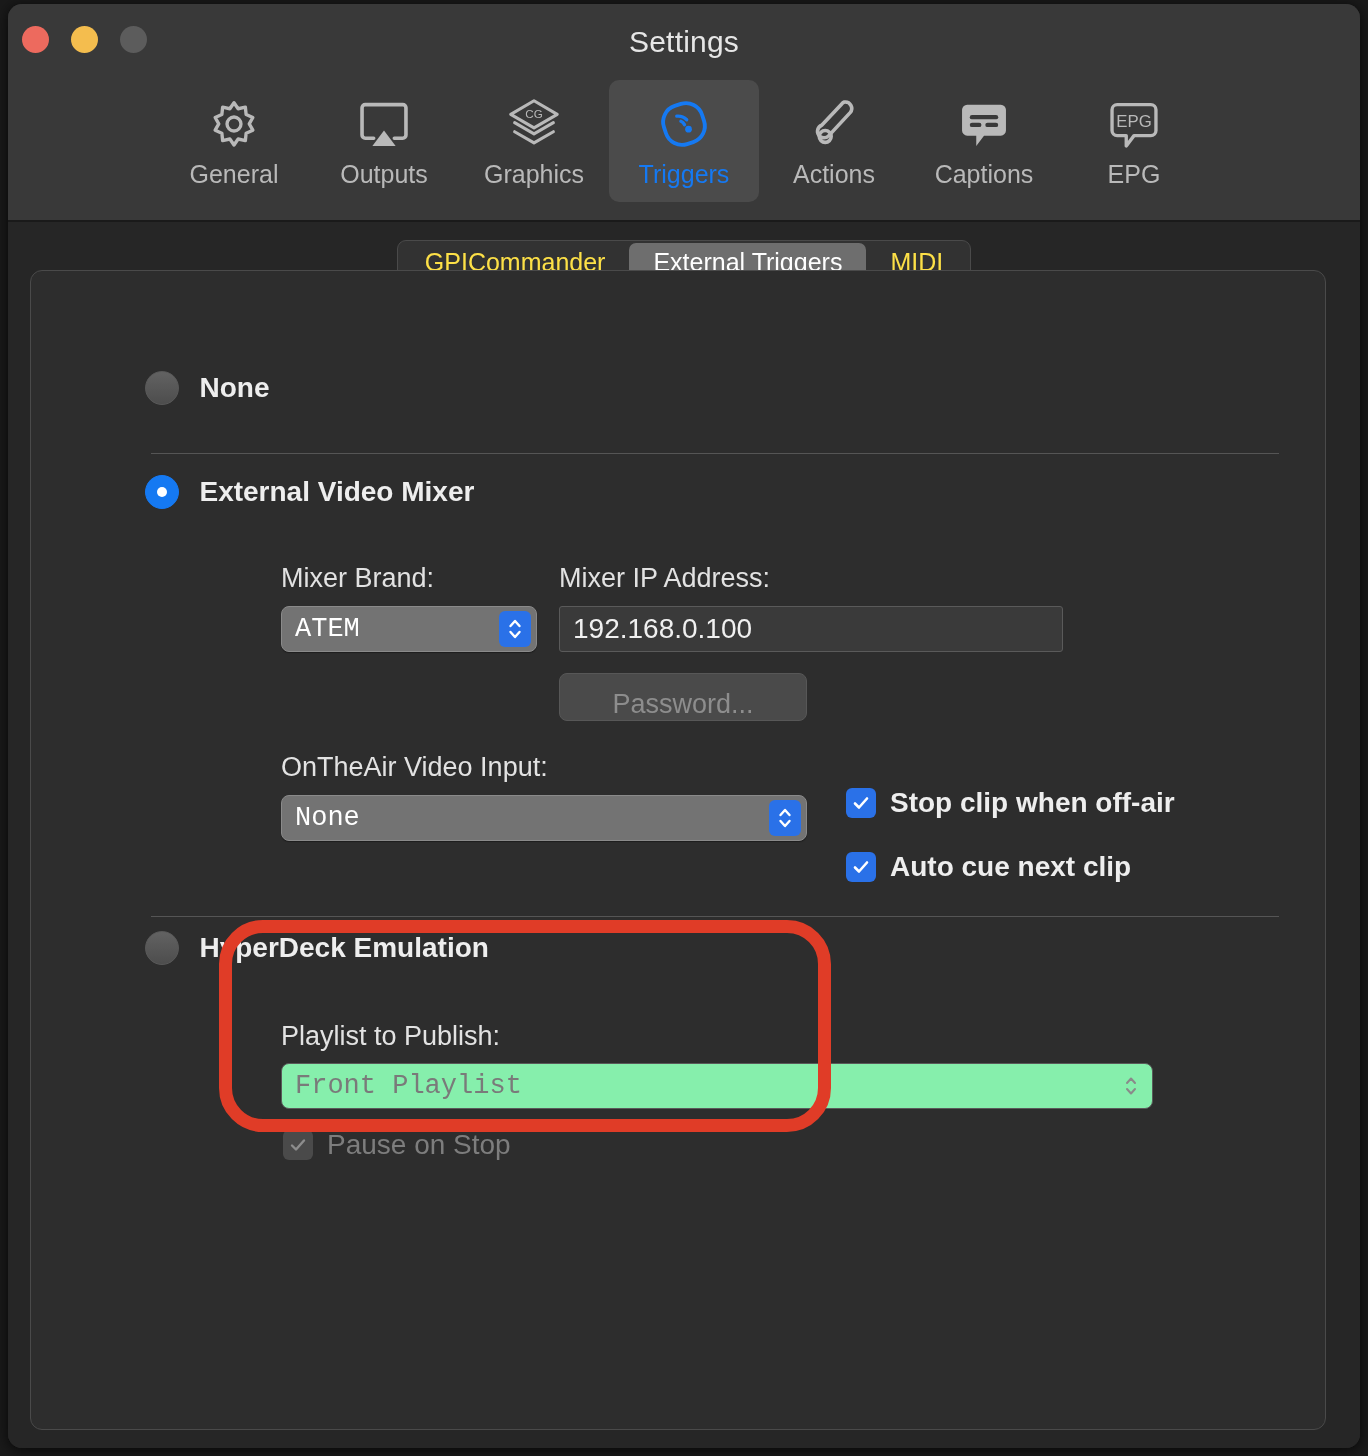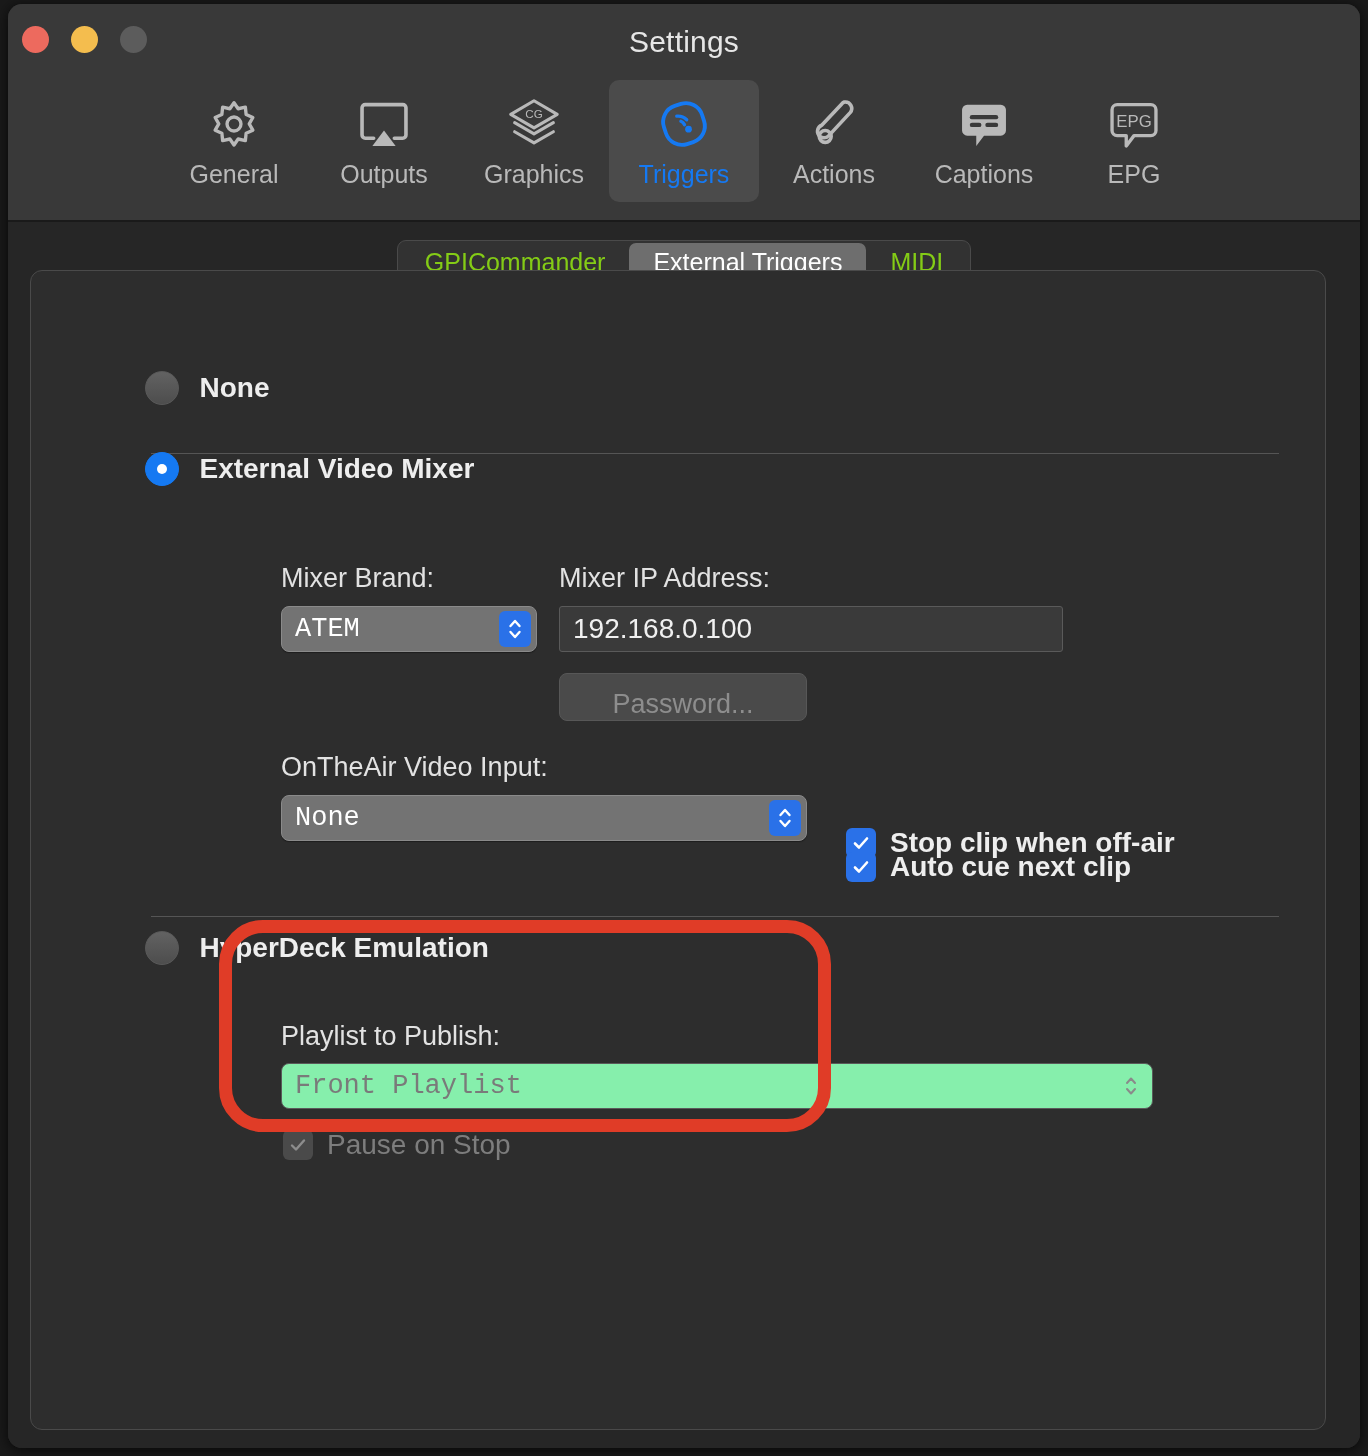--- a/index.html
+++ b/index.html
@@ -116,21 +116,21 @@
     align-items: center;
     background: #323232;
     border: 1px solid #4a4a4a;
     border-radius: 9px;
     padding: 3px;
     height: 44px;
     box-sizing: border-box;
   }
   .tab {
     font-size: 25px;
-    color: #84cc16;
+    color: #fde047;
     padding: 0 24px;
     height: 38px;
     line-height: 38px;
     border-radius: 7px;
     cursor: default;
     white-space: nowrap;
   }
   .tab.active {
     background: #6e6e6e;
     color: #ffffff;
@@ -414,21 +414,21 @@
 
     <div class="card">
 
       <div class="row" style="left:114px; top:100px;">
         <span class="radio"></span>
         <span class="radio-label">None</span>
       </div>
 
       <div class="sep" style="left:120px; top:182px; width:1128px;"></div>
 
-      <div class="row" style="left:114px; top:181px;">
+      <div class="row" style="left:114px; top:204px;">
         <span class="radio on"></span>
         <span class="radio-label">External Video Mixer</span>
       </div>
 
       <div class="field-label" style="left:250px; top:292px;">Mixer Brand:</div>
       <div class="popup" style="left:250px; top:335px; width:256px;">
         <span class="val">ATEM</span>
         <span class="stepper">
           <svg width="16" height="26" viewBox="0 0 16 26" fill="none" stroke="#ffffff" stroke-width="2.4" stroke-linecap="round" stroke-linejoin="round">
             <path d="M3.5 10 L8 5 L12.5 10"></path>
@@ -450,21 +450,21 @@
       <div class="popup" style="left:250px; top:524px; width:526px;">
         <span class="val">None</span>
         <span class="stepper">
           <svg width="16" height="26" viewBox="0 0 16 26" fill="none" stroke="#ffffff" stroke-width="2.4" stroke-linecap="round" stroke-linejoin="round">
             <path d="M3.5 10 L8 5 L12.5 10"></path>
             <path d="M3.5 16 L8 21 L12.5 16"></path>
           </svg>
         </span>
       </div>
 
-      <div class="checkrow" style="left:815px; top:556px;">
+      <div class="checkrow" style="left:815px; top:516px;">
         <span class="cbox">
           <svg width="20" height="20" viewBox="0 0 20 20" fill="none" stroke="#ffffff" stroke-width="2.6" stroke-linecap="round" stroke-linejoin="round">
             <path d="M4 10.5 L8 14.5 L16 5.5"></path>
           </svg>
         </span>
         <span class="cbox-label">Stop clip when off-air</span>
       </div>
 
       <div class="checkrow" style="left:815px; top:580px;">
         <span class="cbox">

